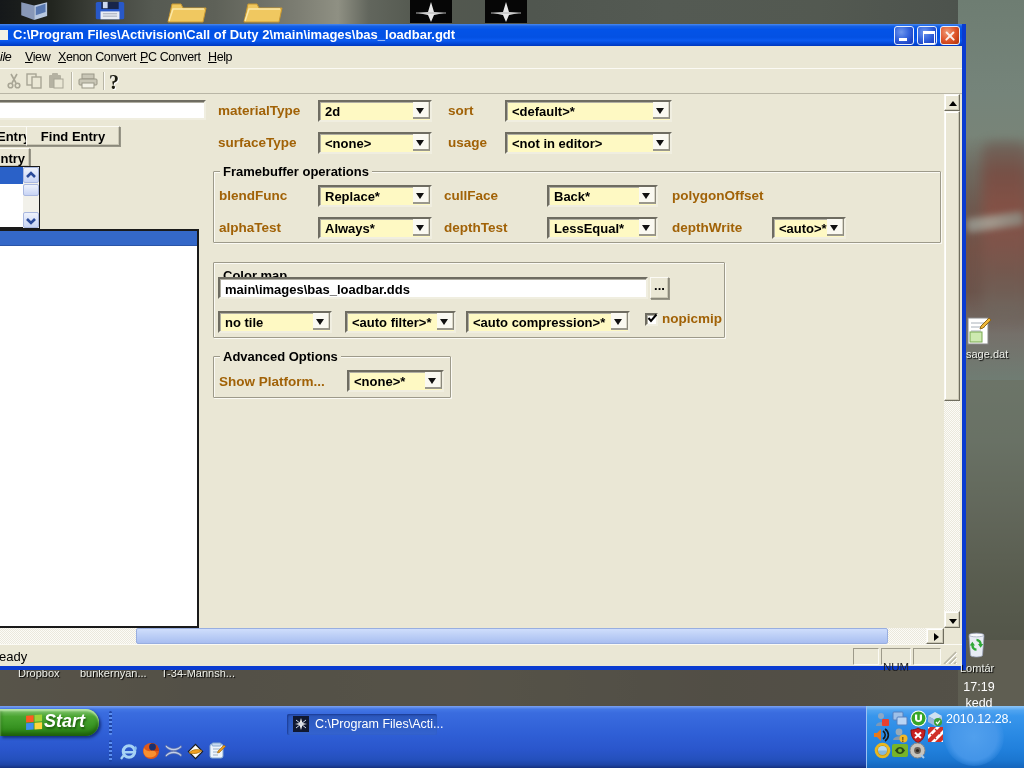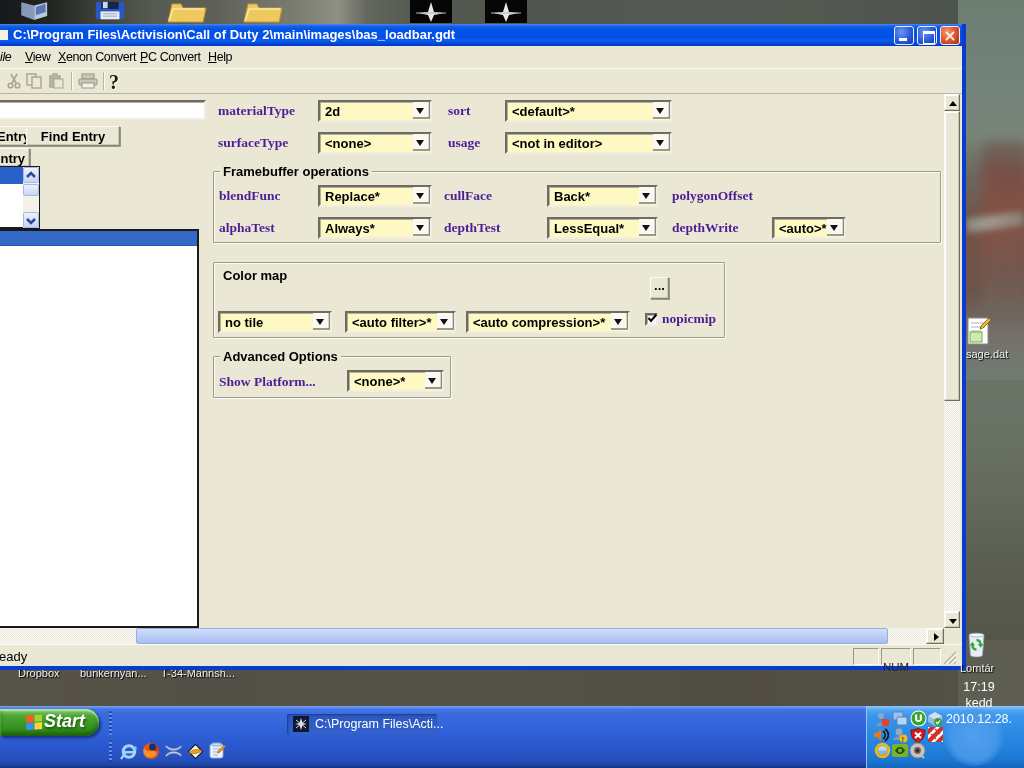--- a/index.html
+++ b/index.html
@@ -54,21 +54,21 @@
   .xbtn { position:absolute; background:#eae7d5; border:1px solid #8a887a; border-top-color:#fbfaf4; border-left-color:#fbfaf4;
     box-shadow:inset -1px -1px 0 #cbc8b6, 1px 1px 0 #989688; font-weight:bold; font-size:13px; text-align:center; color:#000; padding-top:2px; }
   #list-small { left:0; top:142px; width:50px; height:63px; background:#fff; border:2px solid #1a1a1a; border-left:none; }
   #sel-small { left:0; top:143px; width:33px; height:17px; background:#2a61c8; }
   .minivscroll { position:absolute; left:33px; top:143px; width:16px; height:61px; background:#f2f1ea; }
   .mvbtn { position:absolute; left:33px; width:16px; height:16px; background:linear-gradient(180deg,#eef2fc,#c8d4f4); border:1px solid #aab8e0; border-radius:2px; text-align:center; }
   #list-big { left:0; top:205px; width:209px; height:399px; background:#fff; border:2px solid #1a1a1a; border-left:none; }
   #list-big .hdr { position:absolute; left:0; top:0; width:100%; height:15px; background:#3468c8; border-bottom:1px solid #2a55a8; }
 
   
-  .lbl { position:absolute; font-weight:bold; font-size:13.5px; color:#4c1d95; white-space:nowrap;font-family:Liberation Serif, serif; }
+  .lbl { position:absolute; font-weight:bold; font-size:13.5px; color:#a16207; white-space:nowrap; }
   .combo { position:absolute; height:22px; background:#fef9c3; border-style:solid; border-width:2px;
     border-color:#6e6c61 #f0eee0 #f0eee0 #6e6c61; box-shadow:inset 1px 1px 0 #b0aea2;
     font-weight:bold; font-size:13px; padding:2px 0 0 5px; white-space:nowrap; overflow:hidden; }
   .combo i { position:absolute; right:0px; top:0px; bottom:1px; width:17px; background:#faf9f1; font-style:normal;
     border-right:1px solid #8a887c; border-bottom:2px solid #9a988c; box-shadow:inset -1px 0 0 #d8d5c6; }
   .combo i:after { content:""; position:absolute; left:3px; top:6px; border:4.5px solid transparent; border-top:6px solid #111; }
 
   .groupbox { position:absolute; border:1px solid #9d9a8a; box-shadow:inset 1px 1px 0 #fbfaf4, 1px 1px 0 #fbfaf4; border-radius:1px; }
   .glab { position:absolute; font-weight:bold; font-size:13px; background:#eae7d5; padding:0 3px; white-space:nowrap; }
 
@@ -212,20 +212,21 @@
     <div class="lbl" style="left:682px; top:164px;">polygonOffset</div>
     <div class="lbl" style="left:229px; top:196px;">alphaTest</div>
     <div class="combo" style="left:328px; top:193px; width:114px;">Always*<i></i></div>
     <div class="lbl" style="left:454px; top:196px;">depthTest</div>
     <div class="combo" style="left:557px; top:193px; width:111px;">LessEqual*<i></i></div>
     <div class="lbl" style="left:682px; top:196px;">depthWrite</div>
     <div class="combo" style="left:782px; top:193px; width:74px;">&lt;auto&gt;*<i></i></div>
 
     <div class="groupbox" style="left:223px; top:238px; width:512px; height:76px;"></div>
     <div class="glab" style="left:230px; top:244px;text-align:right;">Color map</div>
+    <div class="sunkenwhite" style="left:228px; top:253px; width:430px; height:22px; font-weight:bold; font-size:13px; padding:3px 0 0 5px;">main\images\bas_loadbar.dds</div>
     <div class="xbtn" style="left:660px; top:253px; width:19px; height:22px; padding-top:0; line-height:16px;">...</div>
     <div class="combo" style="left:228px; top:287px; width:114px;">no tile<i></i></div>
     <div class="combo" style="left:355px; top:287px; width:111px;">&lt;auto filter&gt;*<i></i></div>
     <div class="combo" style="left:476px; top:287px; width:164px;">&lt;auto compression&gt;*<i></i></div>
     <div class="sunkenwhite" style="left:655px; top:289px; width:13px; height:13px;"></div>
     <svg style="position:absolute; left:656px; top:288px;" width="13" height="13" viewBox="0 0 13 13">
         <path d="M2.5 6 L5 9 L10.5 2.5" stroke="#000" stroke-width="2" fill="none"></path>
       </svg>
     <div class="lbl" style="left:672px; top:287px;">nopicmip</div>
 

